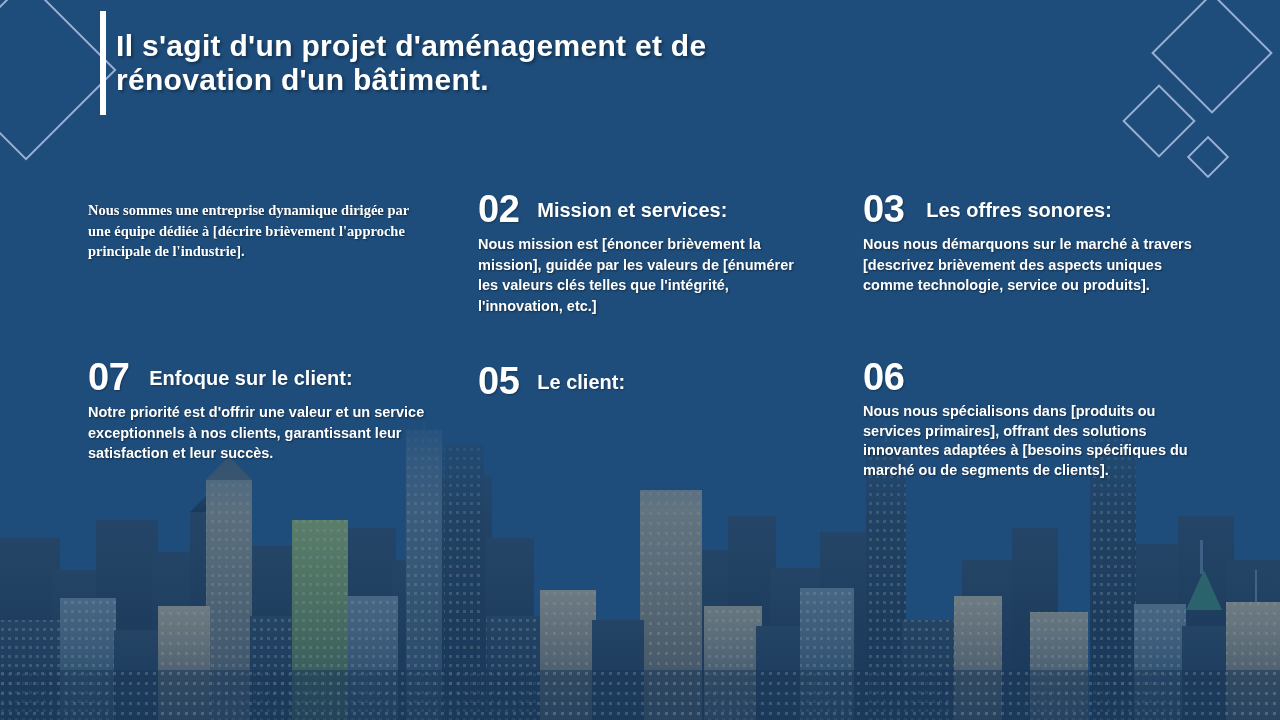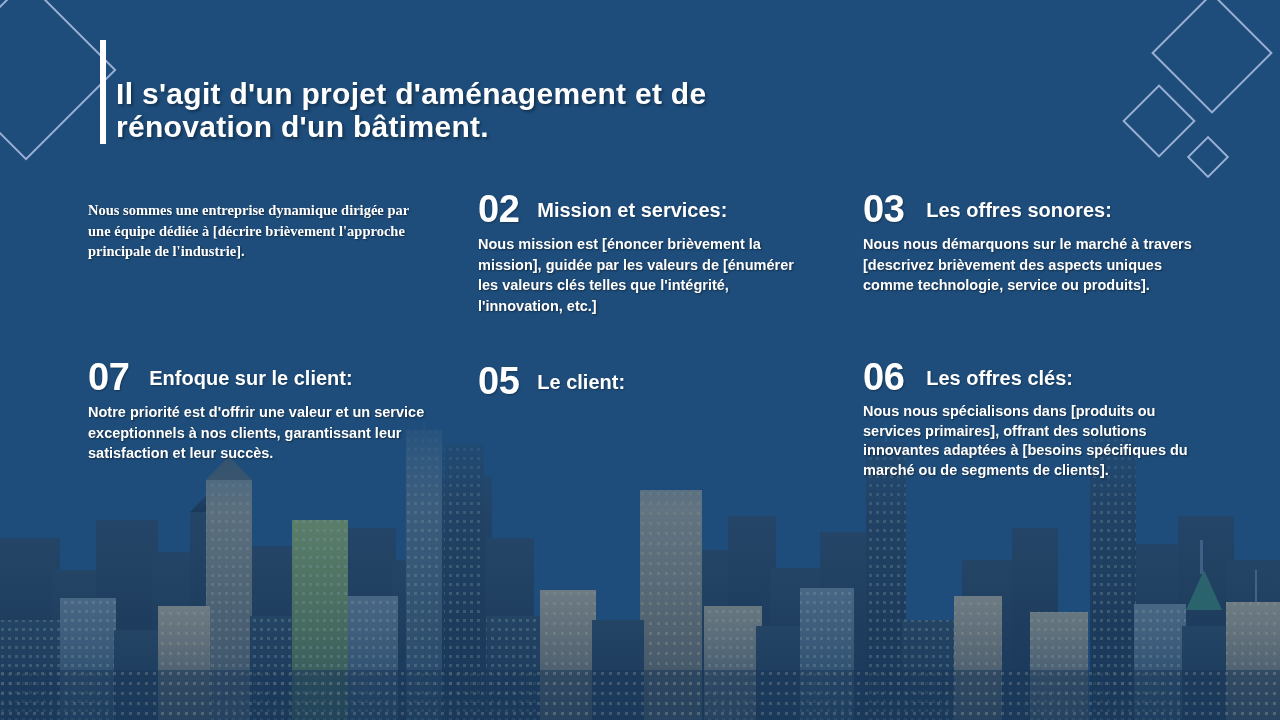--- a/index.html
+++ b/index.html
@@ -46,24 +46,24 @@
     width:128px; height:128px;
     border-width:2px;
   }
   #diamond-tr-large { right:25px;  top:10px;  width:86px;  height:86px; }
   #diamond-tr-mid   { right:95px;  top:95px;  width:52px;  height:52px; }
   #diamond-tr-small { right:57px;  top:142px; width:30px;  height:30px; }
 
   
   #title-block {
     position:absolute;
-    left:100px; top:40px;
+    left:100px; top:11px;
     z-index:6;
     display:flex;
-    align-items:flex-end;
+    align-items:center;
   }
   #title-bar {
     width:6px;
     height:104px;
     background:#ffffff;
     flex:0 0 auto;
     margin-right:10px;
   }
   #slide-title {
     color:#ffffff;
@@ -133,21 +133,21 @@
   #item-03 .item-body  { width:330px; margin-top:4px; }
 
   #item-04 .item-num   { margin-right:20px; }
   #item-04 .item-title { padding-top:8px; }
   #item-04 .item-body  { width:340px; margin-top:6px; }
 
   #item-05 .item-num   { margin-right:18px; }
   #item-05 .item-title { padding-top:8px; }
   #item-05 .item-body  { width:340px; margin-top:4px; line-height:1.3; }
 
-  #item-06 .item-num   { margin-right:22px; }
+  #item-06 .item-num   { margin-right:16px; }
   #item-06 .item-title { padding-top:8px; }
   #item-06 .item-body  { width:330px; margin-top:4px; line-height:1.35; }
 
   
   #item-04, #item-05, #item-06 { margin-top:0px; }
   #item-05 { margin-top:4px; }
   #item-06 { margin-top:0px; }
 </style>
 </head>
 <body>
@@ -334,18 +334,17 @@
   <div class="item" id="item-05">
     <div class="item-head">
       <div class="item-num">05</div>
       <div class="item-title">Le client:</div>
     </div>
   </div>
 
   <div class="item" id="item-06">
     <div class="item-head">
       <div class="item-num">06</div>
-      <div class="item-title">Les offres clés:</div>
     </div>
     <div class="item-body">Nous nous  spécialisons dans [produits ou services  primaires], offrant des  solutions  innovantes adaptées à [besoins  spécifiques du marché ou de segments de clients].</div>
   </div>
 
 </div>
 
 </body></html>

